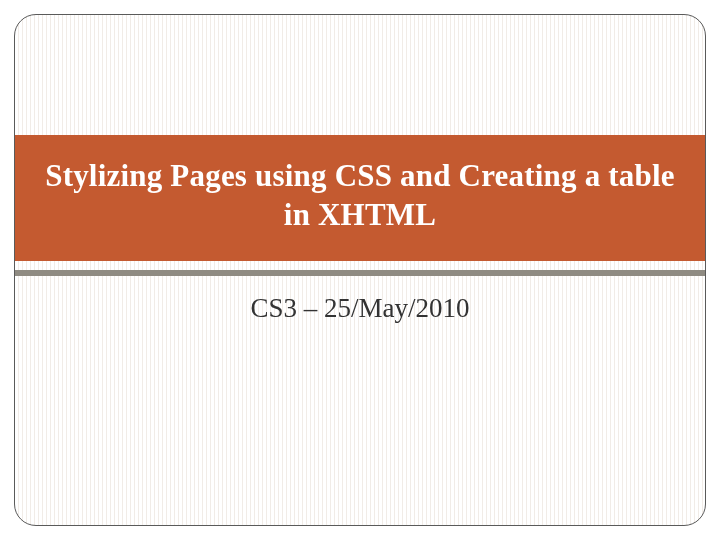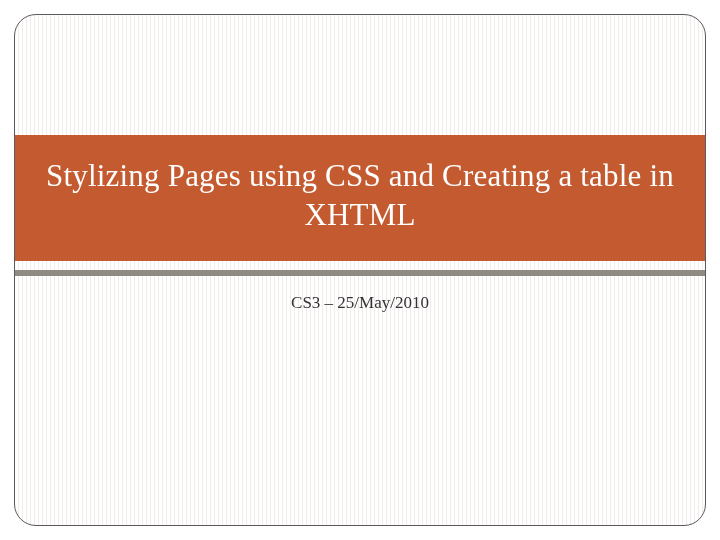--- a/index.html
+++ b/index.html
@@ -41,41 +41,41 @@
     right: 0;
     top: 120px;
     background: #c45a30;
     color: #ffffff;
     text-align: center;
     padding: 22px 30px 26px 30px;
     box-sizing: border-box;
   }
   .title-band .title-text {
     font-family: Georgia, 'Times New Roman', serif;
-    font-weight: normal;
+    font-weight: bold;
     font-size: 31px;
     line-height: 1.25;
     letter-spacing: 0.2px;
   }
   .divider {
     position: absolute;
     left: 0;
     right: 0;
     top: 255px;
     height: 6px;
     background: #8f8b82;
   }
   .subtitle {
     position: absolute;
     left: 0;
     right: 0;
     top: 278px;
     text-align: center;
     font-family: Georgia, 'Times New Roman', serif;
-    font-size: 17px;
+    font-size: 27px;
     color: #333333;
   }
 </style>
 </head>
 <body>
 
 <div class="slide">
   <div class="frame">
     <div class="title-band">
       <div class="title-text">Stylizing Pages using CSS and Creating a table in XHTML</div>

